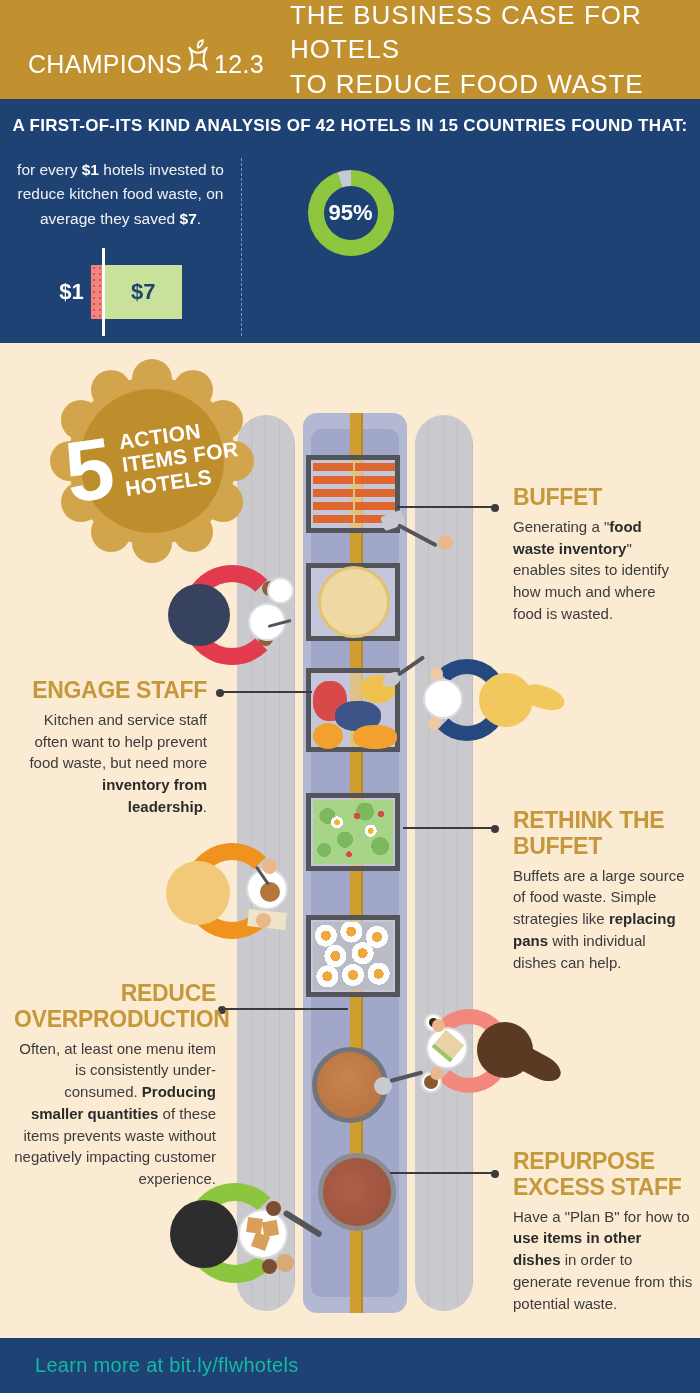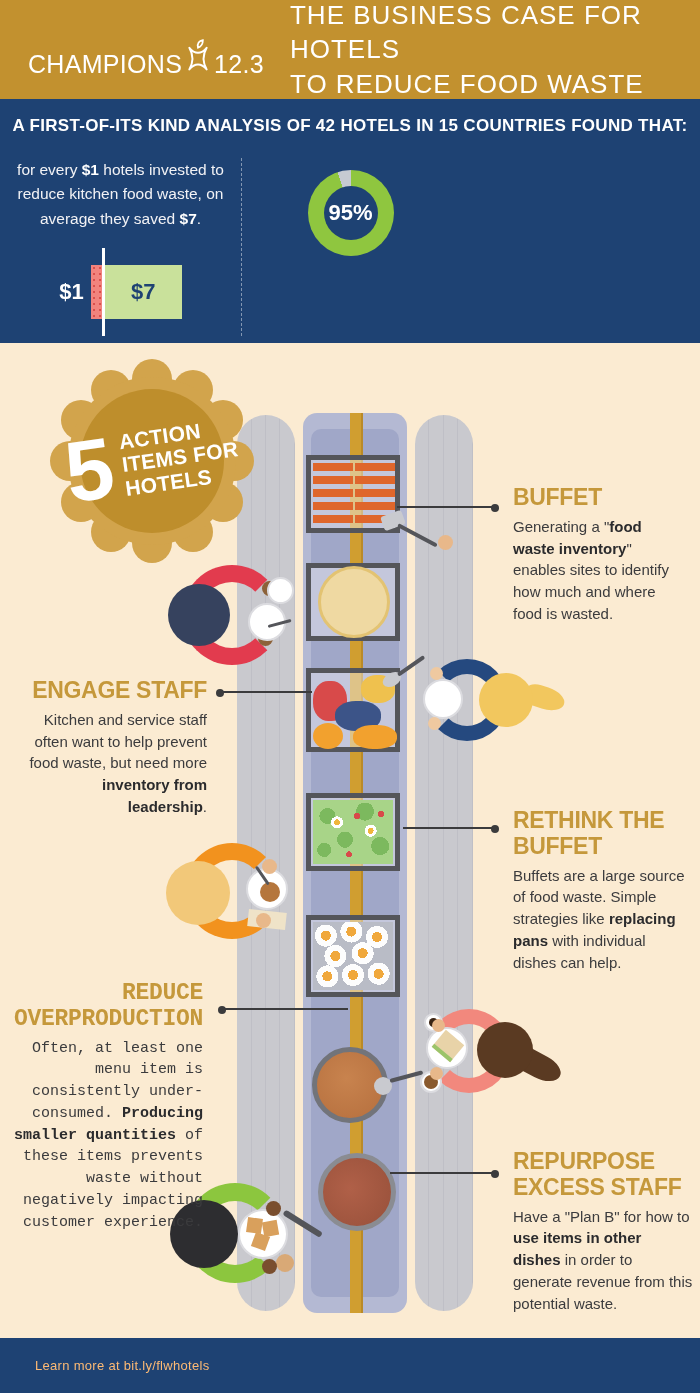--- a/index.html
+++ b/index.html
@@ -116,21 +116,21 @@
   .dot-right::after{right:-2px;} .dot-left::after{left:-2px;}
 
   
   .action h3{color:var(--heading-gold);font-size:23px;line-height:1.12;letter-spacing:-.3px;margin-bottom:5px;}
   .action p{color:var(--text-dark);font-size:15px;line-height:1.45;}
   .action p b{color:#2B2B2D;}
   .side-right{text-align:left;} .side-left{text-align:right;}
 
   
   .footer{position:absolute;top:1338px;left:0;width:700px;height:55px;background:var(--navy);display:flex;align-items:center;padding-left:35px;}
-  .footer-text{color:#fdba74;font-size:13px;letter-spacing:.3px;}
+  .footer-text{color:#14b8a6;font-size:20px;letter-spacing:.3px;}
 </style>
 </head>
 <body>
 
 <div class="page">
 
   <div class="header">
     <div class="logo">
       <span class="logo-word">CHAMPIONS</span>
       <span class="logo-icon">
@@ -297,21 +297,21 @@
       <p>Generating a "<b>food waste inventory</b>" enables sites to identify how much and where food is wasted.</p>
     </div>
     <div class="abs action side-left" style="left:25px;top:335px;width:182px;">
       <h3>ENGAGE STAFF</h3>
       <p>Kitchen and service staff often want to help prevent food waste, but need more <b>inventory from leadership</b>.</p>
     </div>
     <div class="abs action side-right" style="left:513px;top:465px;width:175px;">
       <h3>RETHINK THE BUFFET</h3>
       <p>Buffets are a large source of food waste. Simple strategies like <b>replacing pans</b> with individual dishes can help.</p>
     </div>
-    <div class="abs action side-left" style="left:1px;top:638px;width:202px;font-family:Liberation Mono, monospace;">
+    <div class="abs action side-left" style="left:14px;top:638px;width:202px;">
       <h3>REDUCE OVERPRODUCTION</h3>
       <p>Often, at least one menu item is consistently under-consumed. <b>Producing smaller quantities</b> of these items prevents waste without negatively impacting customer experience.</p>
     </div>
     <div class="abs action side-right" style="left:513px;top:806px;width:180px;">
       <h3>REPURPOSE EXCESS STAFF</h3>
       <p>Have a "Plan B" for how to <b>use items in other dishes</b> in order to generate revenue from this potential waste.</p>
     </div>
   </div>
 
   <div class="footer">

